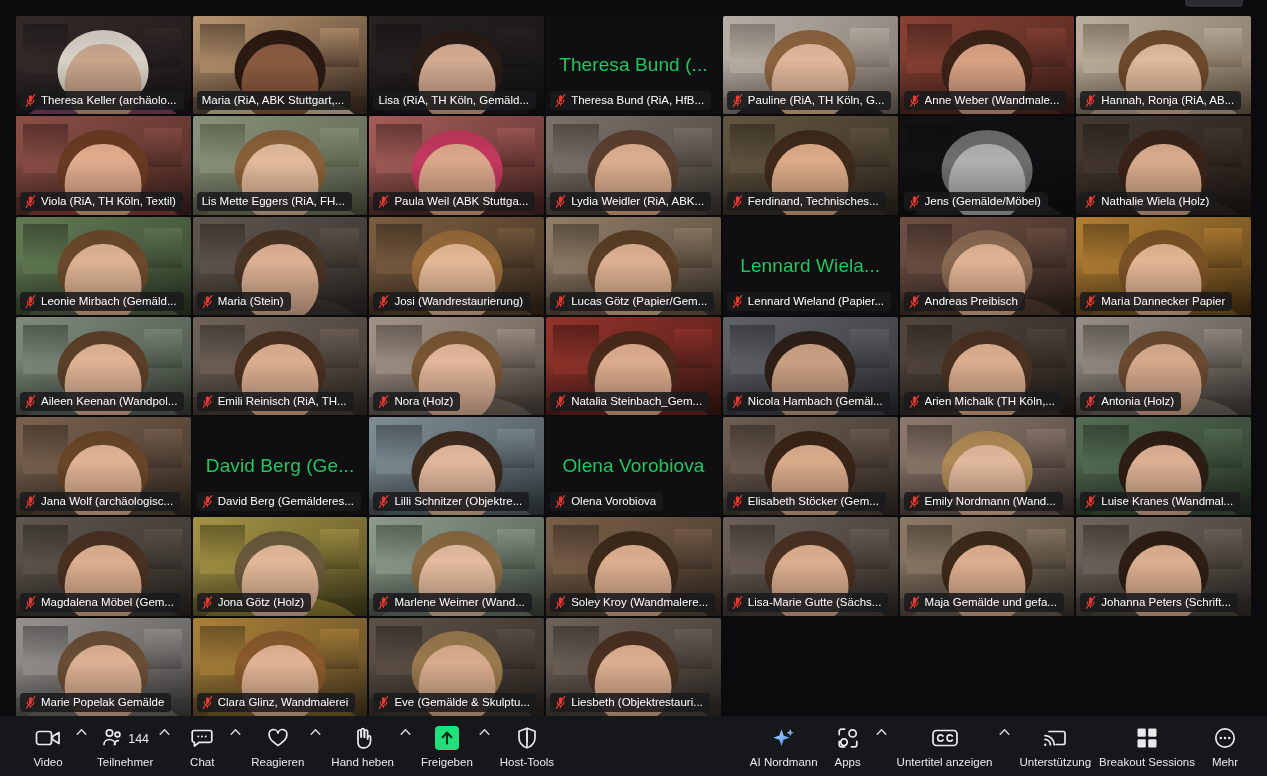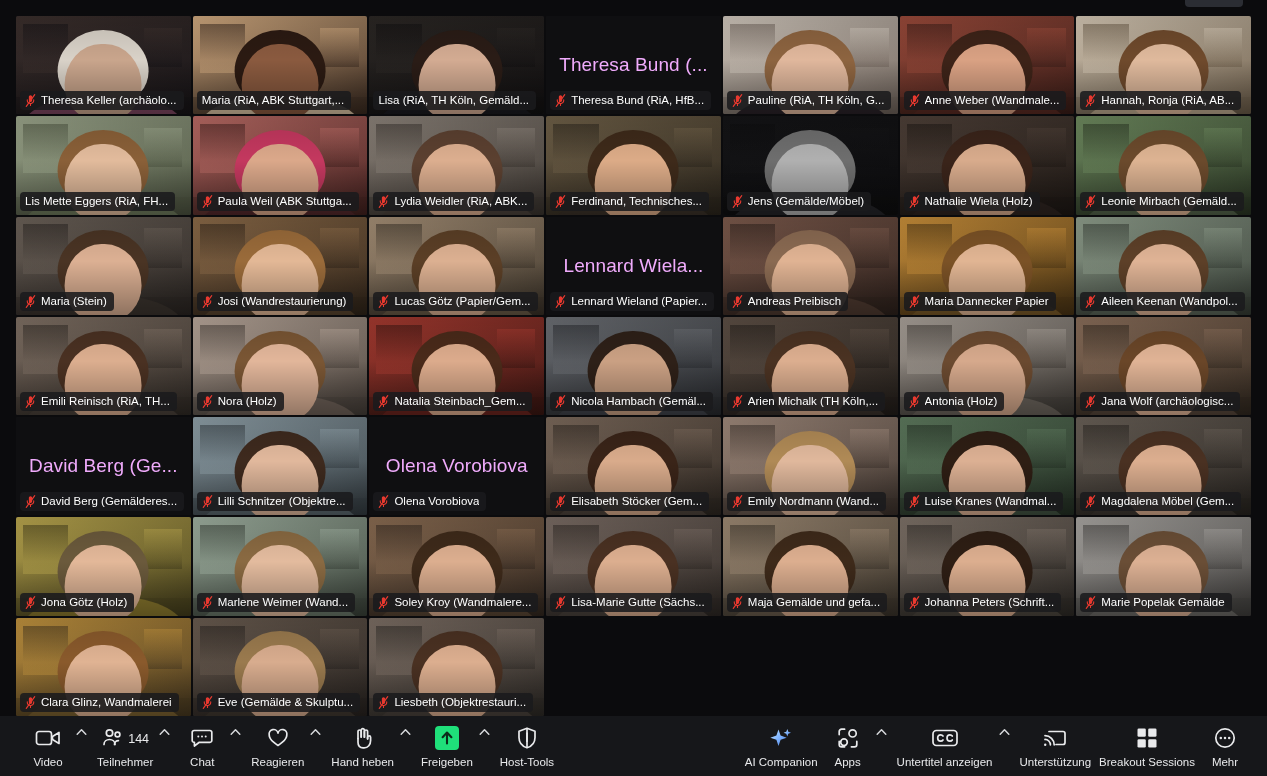--- a/index.html
+++ b/index.html
@@ -61,21 +61,21 @@
   .vid .furn1 { left:4%; top:8%; width:26%; height:50%; }
   .vid .furn2 { right:5%; top:12%; width:22%; height:40%; }
   .vid .furn3 { left:0; bottom:0; width:100%; height:18%; opacity:.35; }
   .vid .shade { position:absolute; inset:0; background:linear-gradient(180deg, rgba(0,0,0,.12) 0%, rgba(0,0,0,0) 45%, rgba(0,0,0,.35) 100%); }
 
   
   .bigname {
     position:absolute; inset:0;
     display:flex; align-items:center; justify-content:center;
     background:#0f0f11;
-    color:#f0abfc;
+    color:#22c55e;
     font-size:19px;
     letter-spacing:.1px;
     padding: 0 10px;
     text-align:center;
     white-space: nowrap;
     overflow: hidden;
   }
 
   
   .namechip {
@@ -249,20 +249,41 @@
         <div class="namechip">
           <svg class="micmute" viewBox="0 0 12 14">
             <path d="M6 1.3c-1 0-1.8.8-1.8 1.8v3.6c0 1 .8 1.8 1.8 1.8s1.8-.8 1.8-1.8V3.1c0-1-.8-1.8-1.8-1.8Z" fill="#e8392f"></path>
             <path d="M2.5 6.1v.8A3.5 3.5 0 0 0 6 10.4a3.5 3.5 0 0 0 3.5-3.5v-.8" stroke="#e8392f" stroke-width="1.2" fill="none" stroke-linecap="round"></path>
             <path d="M6 10.5v2" stroke="#e8392f" stroke-width="1.2" stroke-linecap="round"></path>
             <path d="M10.6 0.6 1.4 13.4" stroke="#e8392f" stroke-width="1.3" stroke-linecap="round"></path>
           </svg>
           <span class="nm">Hannah, Ronja (RiA, AB...</span>
         </div>
       </div>
+      <div class="tile active">
+        <div class="vid">
+          <div class="bg" style="background:linear-gradient(160deg,#9d5a50 0%,#3c201c 100%)"></div>
+          <div class="furn1" style="background:linear-gradient(180deg,#3c201c,#9d5a50)"></div>
+          <div class="furn2" style="background:linear-gradient(180deg,#9d5a50,#3c201c)"></div>
+          <div class="furn3" style="background:#3c201c"></div>
+          <div class="shoulders" style="background:#8f4038"></div>
+          <div class="hair" style="background:#6b3b23"></div>
+          <div class="head" style="background:#e1ac8e"></div>
+          <div class="shade"></div>
+        </div>
+        <div class="namechip">
+          <svg class="micmute" viewBox="0 0 12 14">
+            <path d="M6 1.3c-1 0-1.8.8-1.8 1.8v3.6c0 1 .8 1.8 1.8 1.8s1.8-.8 1.8-1.8V3.1c0-1-.8-1.8-1.8-1.8Z" fill="#e8392f"></path>
+            <path d="M2.5 6.1v.8A3.5 3.5 0 0 0 6 10.4a3.5 3.5 0 0 0 3.5-3.5v-.8" stroke="#e8392f" stroke-width="1.2" fill="none" stroke-linecap="round"></path>
+            <path d="M6 10.5v2" stroke="#e8392f" stroke-width="1.2" stroke-linecap="round"></path>
+            <path d="M10.6 0.6 1.4 13.4" stroke="#e8392f" stroke-width="1.3" stroke-linecap="round"></path>
+          </svg>
+          <span class="nm">Viola (RiA, TH Köln, Textil)</span>
+        </div>
+      </div>
       <div class="tile">
         <div class="vid">
           <div class="bg" style="background:linear-gradient(160deg,#9aa48a 0%,#4c5340 100%)"></div>
           <div class="furn1" style="background:linear-gradient(180deg,#4c5340,#9aa48a)"></div>
           <div class="furn2" style="background:linear-gradient(180deg,#9aa48a,#4c5340)"></div>
           <div class="furn3" style="background:#4c5340"></div>
           <div class="shoulders" style="background:#6e7a5c"></div>
           <div class="hair" style="background:#8a6038"></div>
           <div class="head" style="background:#e2bb9c"></div>
           <div class="shade"></div>
@@ -1150,21 +1171,21 @@
                   <linearGradient id="aig" x1="0" y1="0" x2="1" y2="1">
                     <stop offset="0" stop-color="#bfe2ff"></stop>
                     <stop offset=".5" stop-color="#7fb4ff"></stop>
                     <stop offset="1" stop-color="#4a7fe0"></stop>
                   </linearGradient>
                 </defs>
                 <path d="M10.5 3.5 12.6 9.6 18.7 11.7 12.6 13.8 10.5 19.9 8.4 13.8 2.3 11.7 8.4 9.6 Z" fill="url(#aig)"></path>
                 <path d="M19.3 3 20.3 5.7 23 6.7 20.3 7.7 19.3 10.4 18.3 7.7 15.6 6.7 18.3 5.7 Z" fill="url(#aig)"></path>
               </svg>
             </div>
-            <div class="tblabel">AI Companion</div>
+            <div class="tblabel">AI Nordmann</div>
           </div>
         </div>
         <div class="tbgroup">
           <div class="tbitem">
             <div class="tbicon">
               <svg width="24" height="24" viewBox="0 0 24 24">
                 <path d="M8.6 3.2H5.6A2.4 2.4 0 0 0 3.2 5.6v3" stroke="#e9eaec" stroke-width="1.7" fill="none" stroke-linecap="round" stroke-linejoin="round"></path>
                 <path d="M3.2 15.4v3a2.4 2.4 0 0 0 2.4 2.4h3" stroke="#e9eaec" stroke-width="1.7" fill="none" stroke-linecap="round" stroke-linejoin="round"></path>
                 <path d="M15.4 20.8h3a2.4 2.4 0 0 0 2.4-2.4v-3" stroke="#e9eaec" stroke-width="1.7" fill="none" stroke-linecap="round" stroke-linejoin="round"></path>
                 <circle cx="16.6" cy="7.4" r="3.6" stroke="#e9eaec" stroke-width="1.7" fill="none" stroke-linecap="round" stroke-linejoin="round"></circle>

